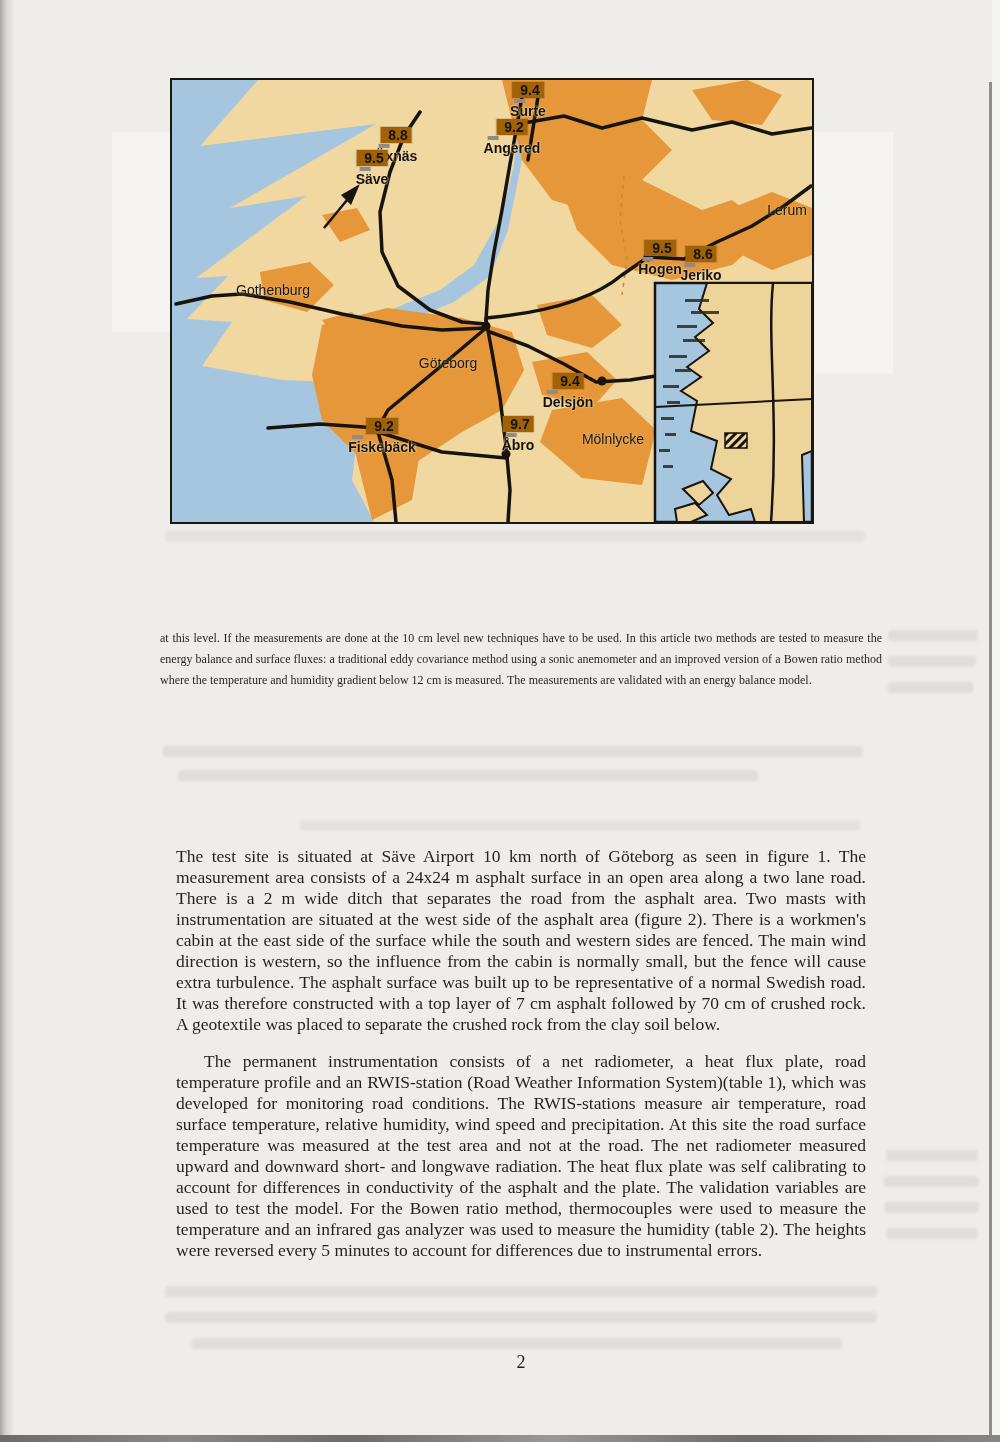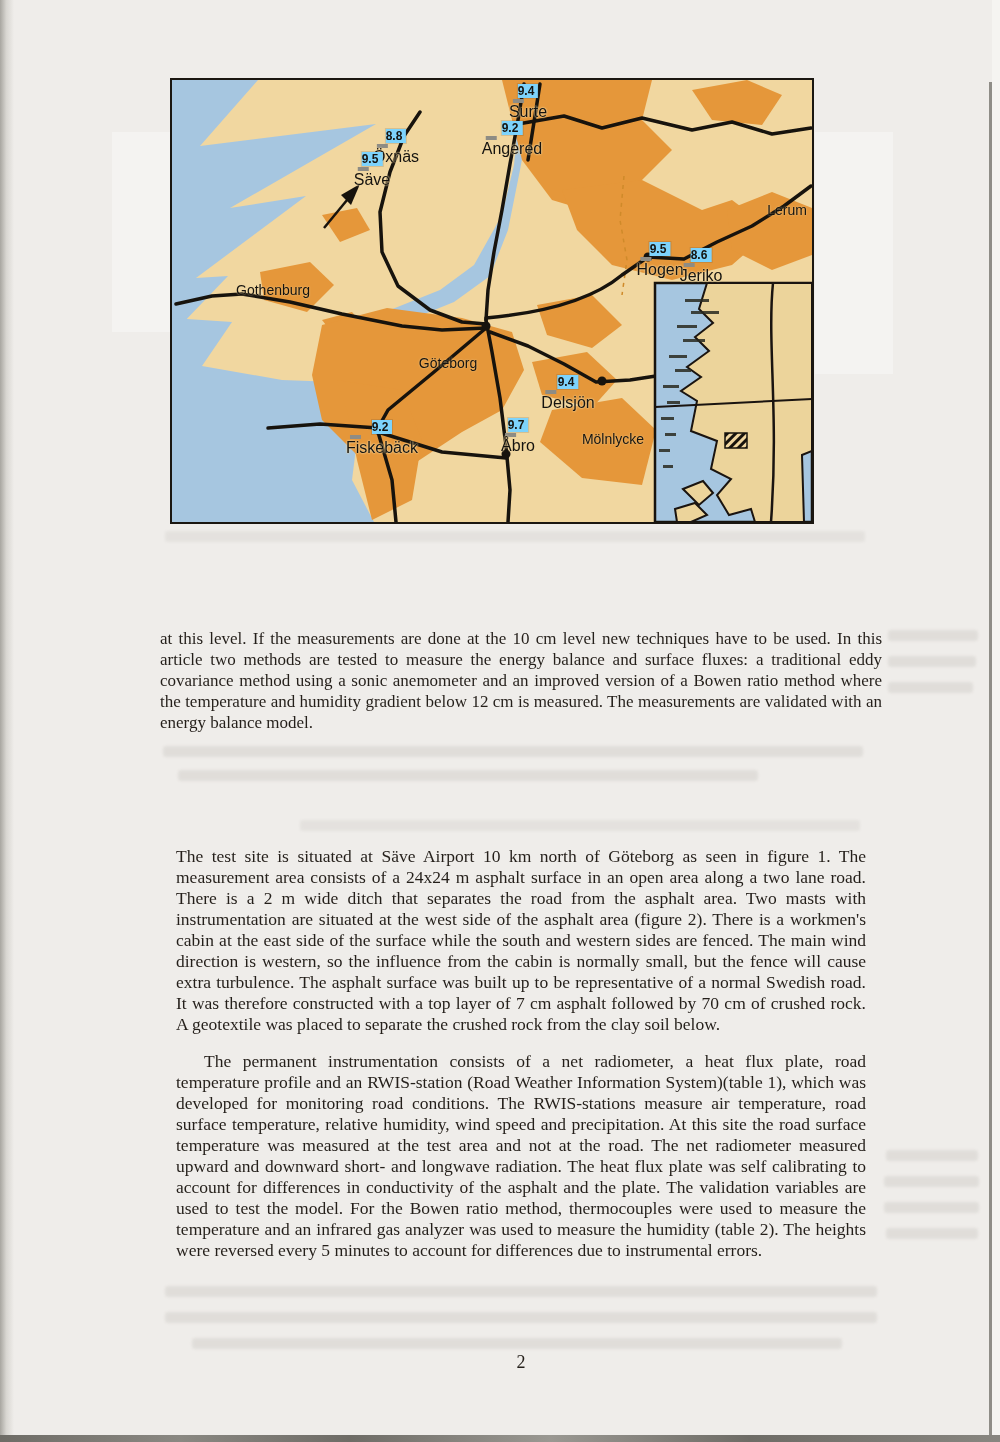--- a/index.html
+++ b/index.html
@@ -18,33 +18,33 @@
     background:linear-gradient(90deg,#6e6c66 0%,#8a8882 18%,#6e6c66 35%,#9a9892 55%,#6e6c66 75%,#888680 100%);}
   .bleed-rect{position:absolute;background:rgba(255,255,255,0.35);}
   .ghost{position:absolute;height:11px;background:#6b655c;opacity:0.11;filter:blur(1.5px);border-radius:3px;}
 
   
   .map-fig{position:absolute;left:170px;top:78px;width:644px;height:446px;
     border:2px solid #1b1711;box-sizing:border-box;background:#f1d7a0;}
   .map-fig svg{position:absolute;left:0;top:0;width:640px;height:442px;}
   .station{position:absolute;transform:translateX(-50%);text-align:center;line-height:1;
     font-family:"Liberation Sans", sans-serif;white-space:nowrap;}
-  .station .temp{display:inline-block;background:#7dd3fc;color:#15130f;font-weight:bold;
-    font-size:12px;padding:1px 4px 1px 0;box-shadow:0 0 0 1px rgba(60,55,45,0.15);}
+  .station .temp{display:inline-block;background:#a16207;color:#15130f;font-weight:bold;
+    font-size:14px;padding:1px 4px 1px 8px;box-shadow:0 0 0 1px rgba(60,55,45,0.15);}
   .station .mark{width:11px;height:4px;background:#8e8c84;margin:1px auto 1px 4px;}
-  .station .place{font-weight:normal;font-size:16px;color:#15130f;
+  .station .place{font-weight:bold;font-size:14px;color:#15130f;
     text-shadow:0 0 2px #f1d7a0,0 0 2px #f1d7a0;}
   .city{position:absolute;transform:translateX(-50%);font-family:"Liberation Sans", sans-serif;
     font-weight:normal;font-size:14px;color:#15130f;white-space:nowrap;
     text-shadow:0 0 2px rgba(241,215,160,0.8);}
 
   
   .caption{position:absolute;left:160px;top:549px;width:722px;
     font-size:17.5px;line-height:21px;text-align:justify;}
-  .para{position:absolute;left:160px;width:722px;font-size:17px;line-height:21px;text-align:justify;}
+  .para{position:absolute;left:160px;width:722px;font-size:12px;line-height:21px;text-align:justify;}
   .para1{top:628px;}
   .bodyflow{position:absolute;left:160px;top:830px;width:722px;
     font-size:17.5px;line-height:21px;text-align:justify;}
   .bodyflow p{margin:16px;}
   .bodyflow p.indent{text-indent:28px;}
   .heading{position:absolute;left:160px;top:784px;width:722px;
     font-weight:bold;font-size:24px;line-height:30px;}
   .heading .secnum{display:inline-block;margin-right:20px;}
   .pagenum{position:absolute;left:160px;top:1352px;width:722px;text-align:center;font-size:18px;}
 </style>

